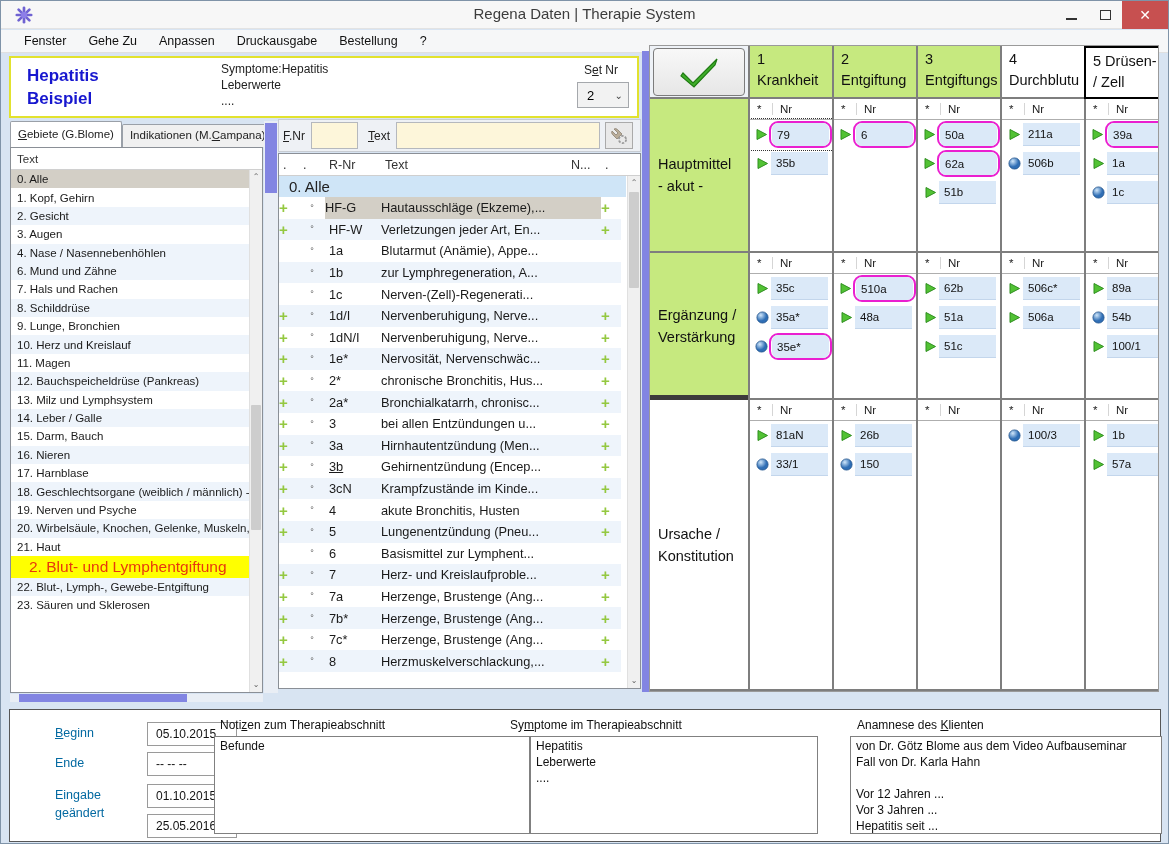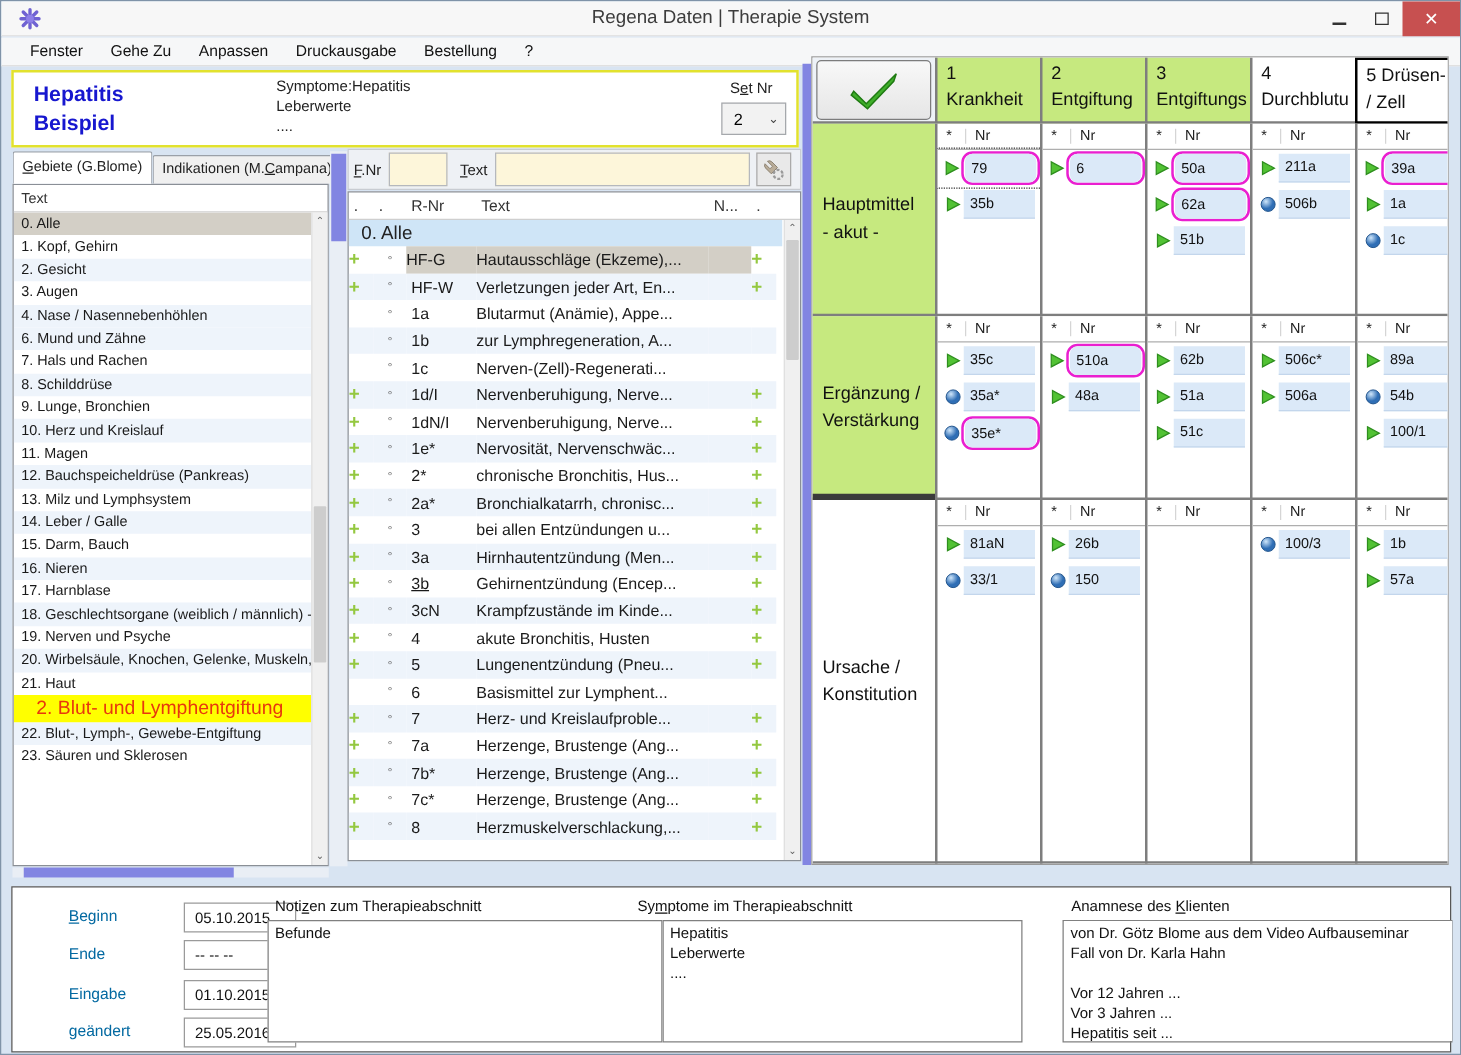--- a/index.html
+++ b/index.html
@@ -976,21 +976,21 @@
   </div>
 
   <div id="bottom-panel">
     <div id="dates-block">
         <div class="date-row" style="top: 16px;"><u>B</u>eginn</div>
         <div class="date-box" style="top: 12px;">05.10.2015</div>
         <div class="date-row" style="top: 46px;">Ende</div>
         <div class="date-box" style="top: 42px;">-- -- --</div>
         <div class="date-row" style="top: 78px;">Eingabe</div>
         <div class="date-box" style="top: 74px;">01.10.2015</div>
-        <div class="date-row" style="top: 108px;">geändert</div>
+        <div class="date-row" style="top: 96px;">geändert</div>
         <div class="date-box" style="top: 104px;">25.05.2016</div>
       </div>
     <div class="area-label" style="left:210px;top:8px">Noti<u>z</u>en zum Therapieabschnitt</div>
     <textarea class="big-ta" style="left: 204px; top: 26px; width: 316px; height: 98px;">Befunde</textarea>
     <div class="area-label" style="left:500px;top:8px">Sy<u>m</u>ptome im Therapieabschnitt</div>
     <textarea class="big-ta" style="left: 520px; top: 26px; width: 288px; height: 98px;">Hepatitis
 Leberwerte
 ....</textarea>
     <div class="area-label" style="left:847px;top:8px">Anamnese des <u>K</u>lienten</div>
     <textarea class="big-ta" style="left: 840px; top: 26px; width: 312px; height: 98px;">von Dr. Götz Blome aus dem Video Aufbauseminar

